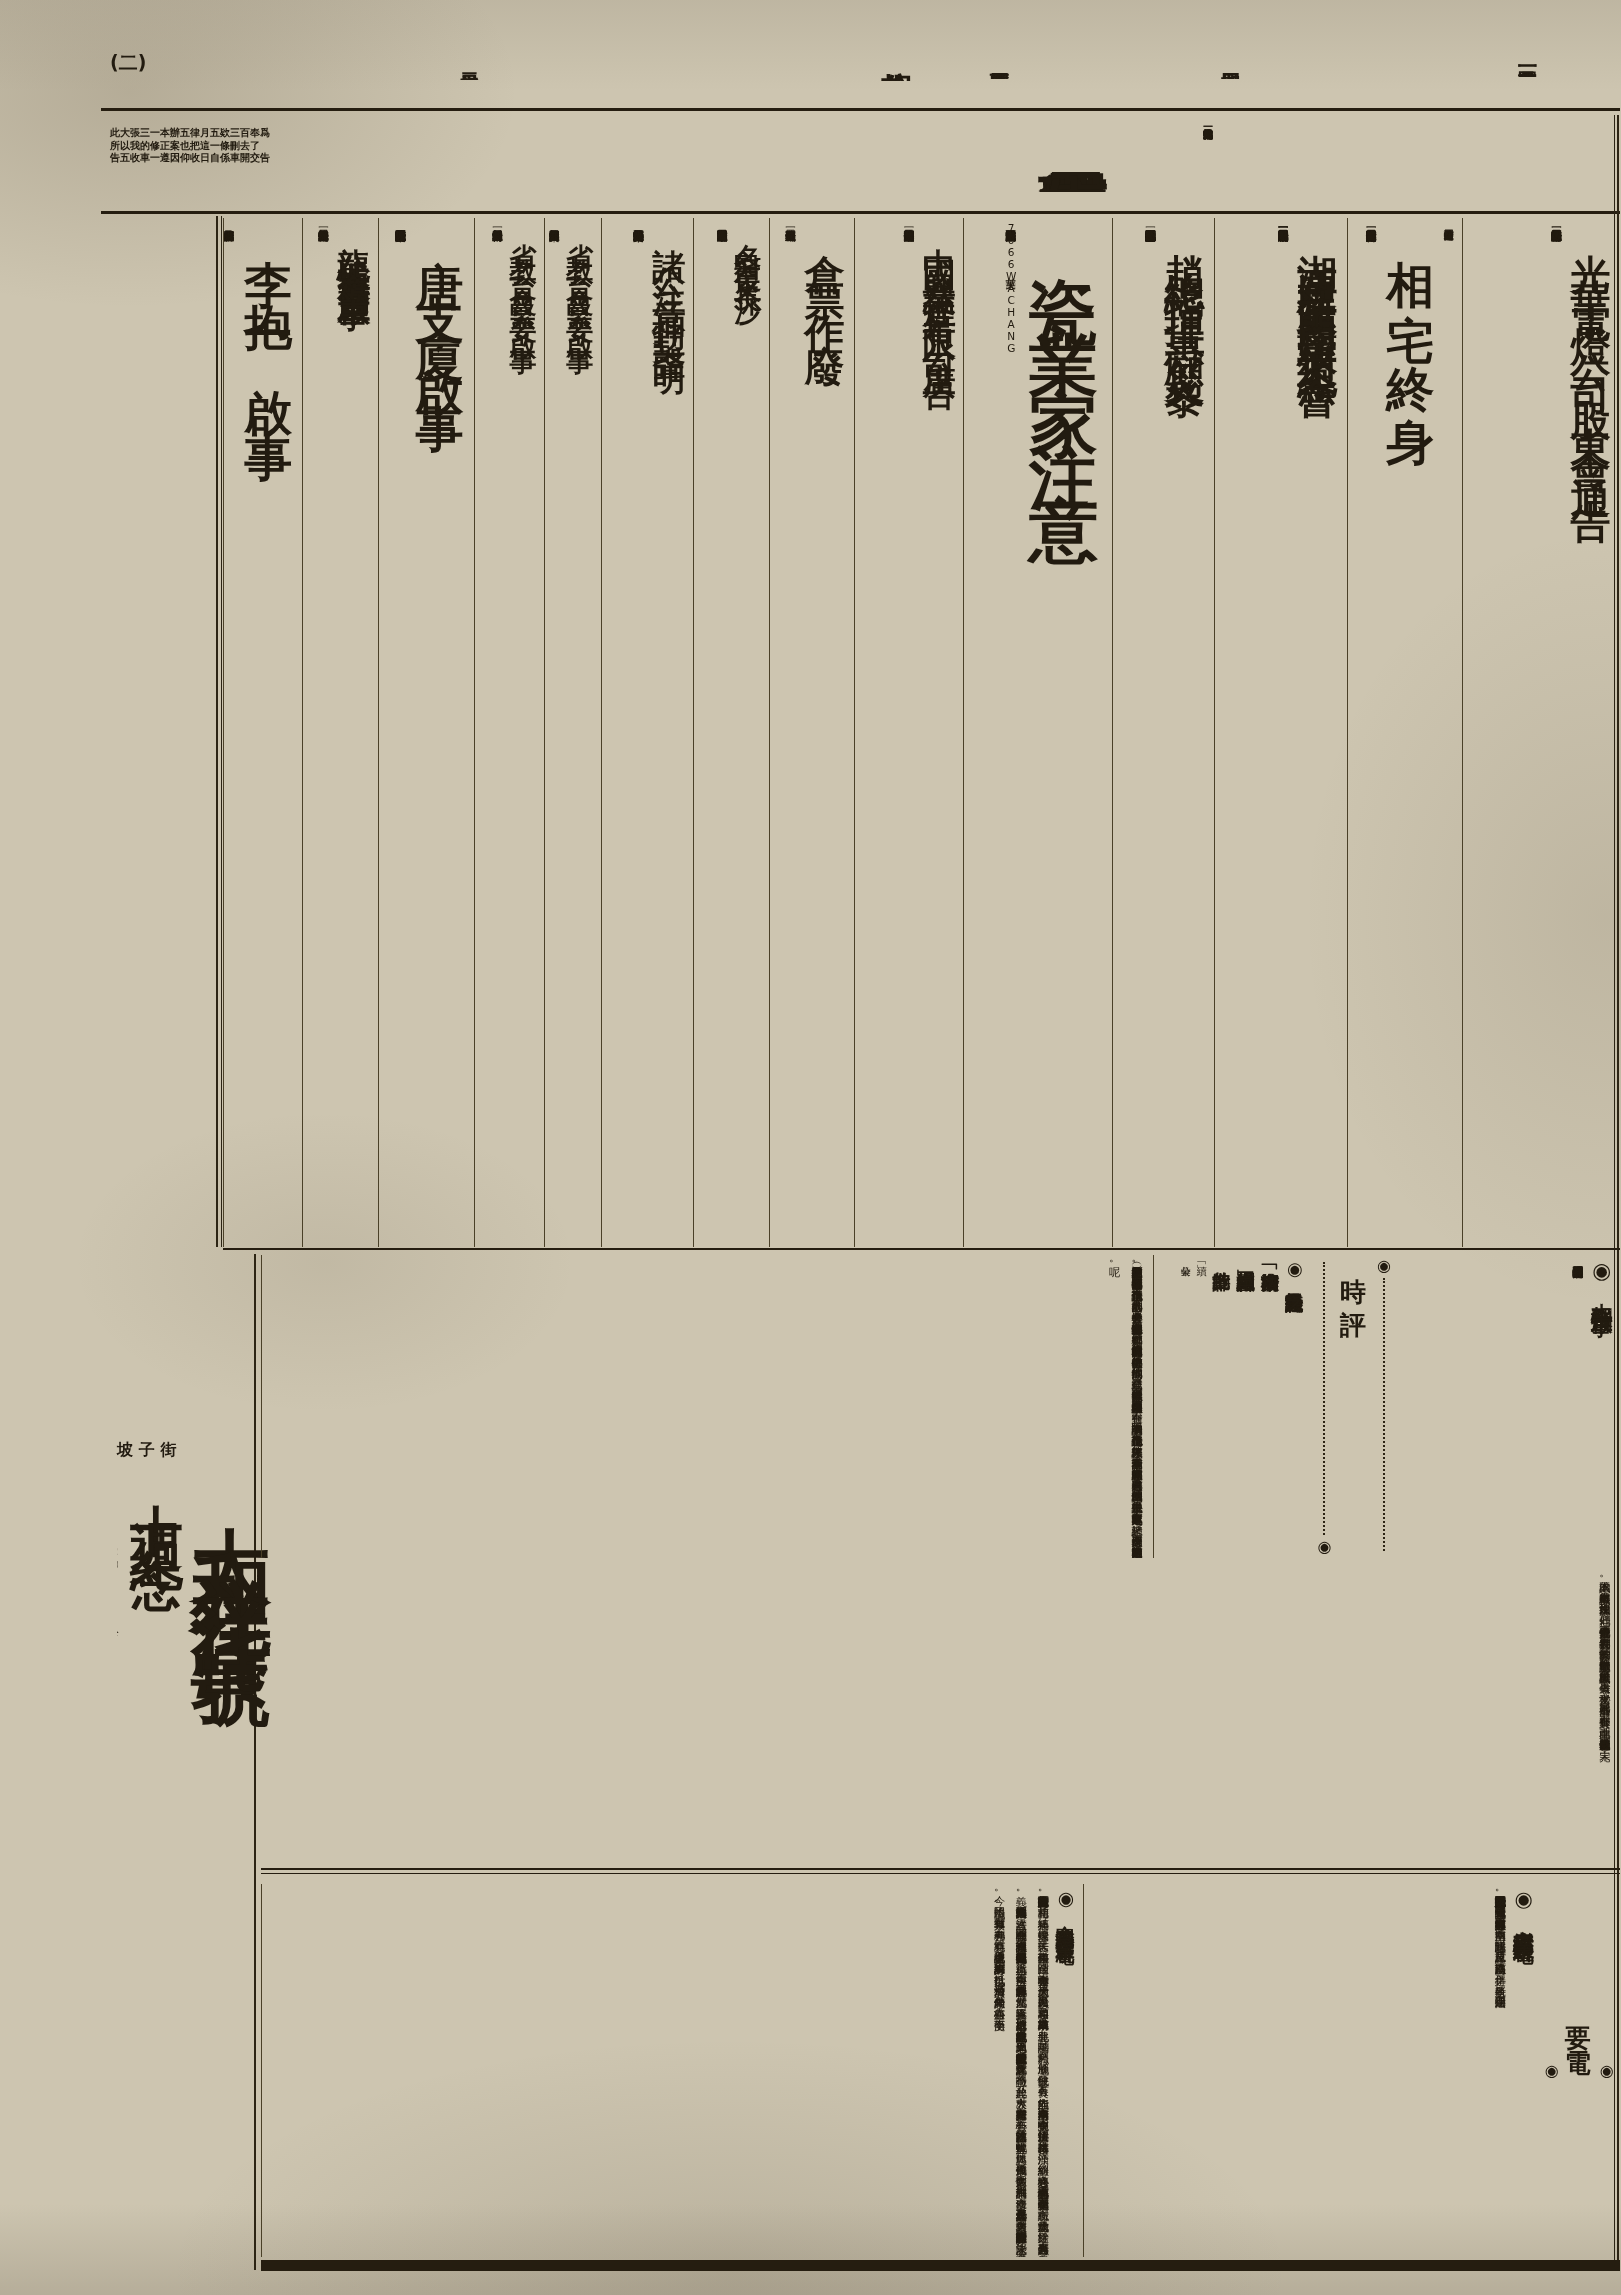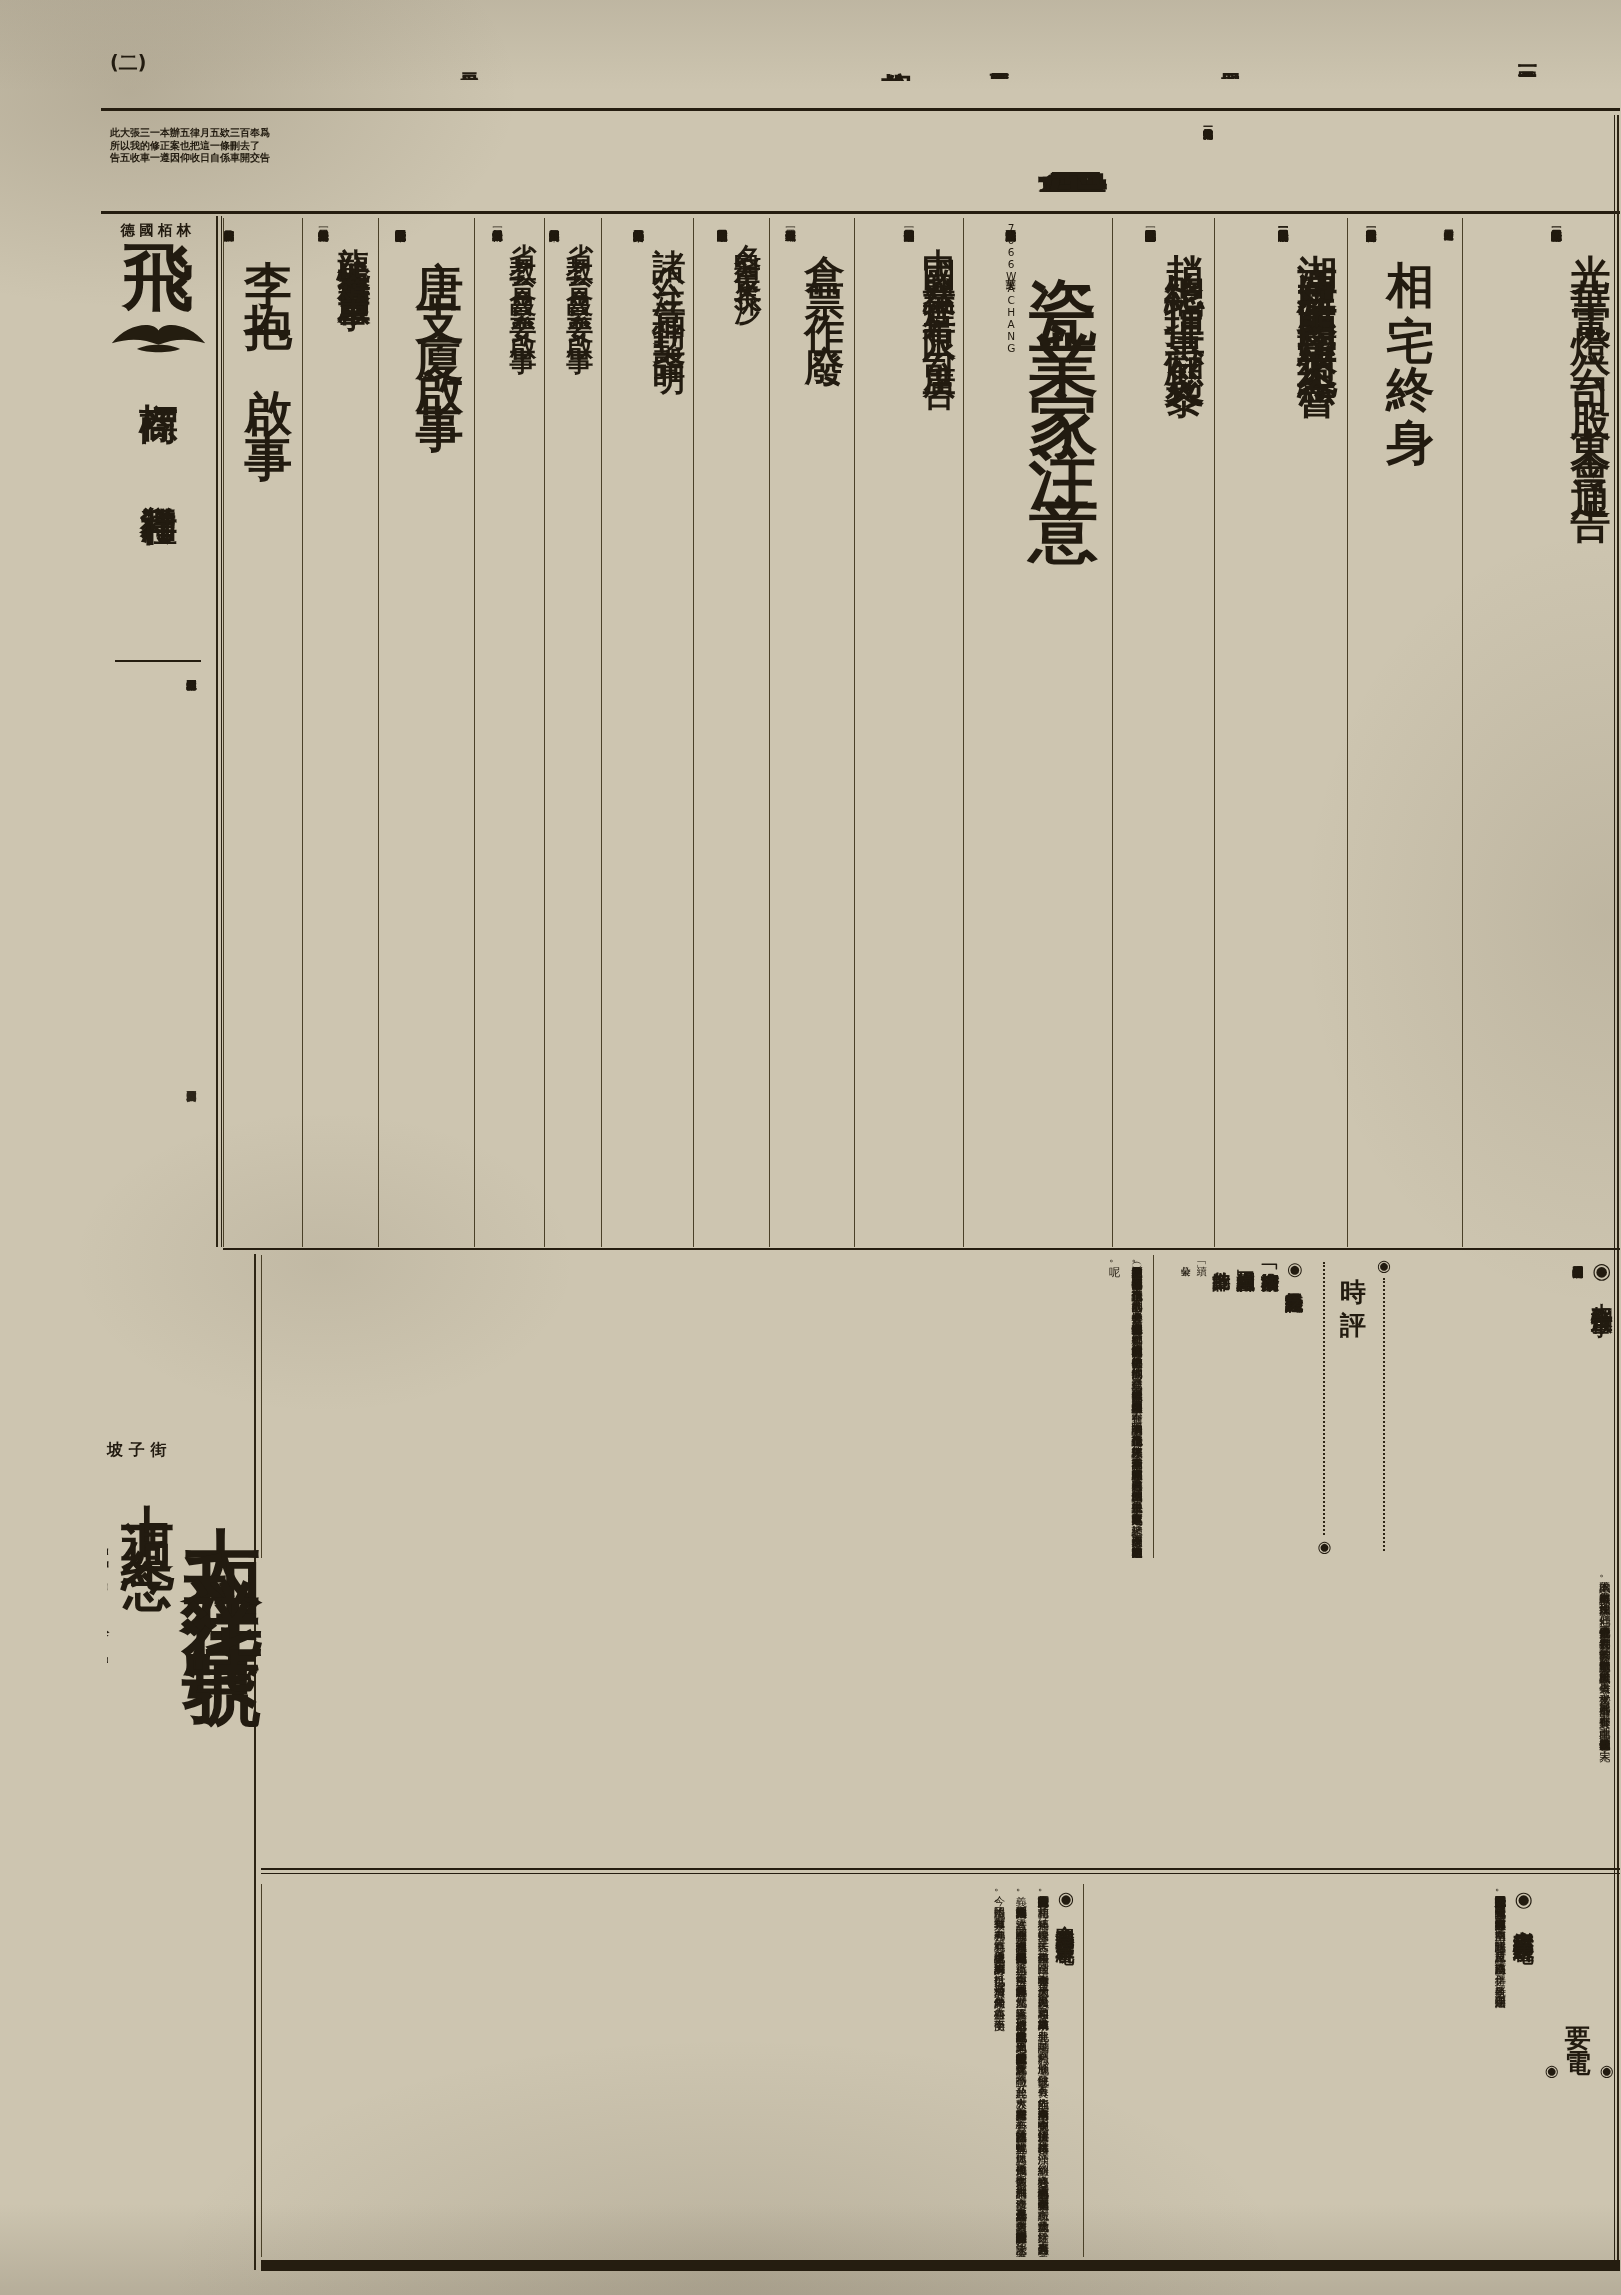--- a/index.html
+++ b/index.html
@@ -87,33 +87,20 @@
 
   <div class="abs banner-small" style="top:127px;left:110px;width:151px;">
     <div>此大張三一本辦五律月五欵三百奉爲</div>
     <div>所以我的修正案也把這一條刪去了</div>
     <div>告五收車一遵因仰收日自係車開交告</div>
   </div>
   <div class="abs rtl-line banner-title" style="top:117px;left:263px;width:858px;">株洋鐵路管理局廣告</div>
   <div class="abs v banner-note" style="top:121px;left:1130px;width:86px;">爲奉廣吿交通部批案准收銀元一一律遵此十起每欵特</div>
   <div class="rule" style="top:211px;left:101px;width:1519px;height:2.9px;"></div>
 
-  <div class="abs brand" style="top:221px;left:102px;width:112px;height:1211px;">
-    <div class="brand-origin">德國栢林</div>
-    <div class="brand-fly">飛</div>
-    <svg width="101" height="46" viewBox="0 0 140 64">
-      <path d="M5 38 C 25 12, 60 6, 70 20 C 80 6, 115 12, 135 38 C 110 30, 90 32, 70 40 C 50 32, 30 30, 5 38 Z" fill="#241d10"></path>
-      <path d="M40 46 C 55 38, 85 38, 100 46 C 85 52, 55 52, 40 46 Z" fill="#241d10"></path>
-    </svg>
-    <div class="v brand-mark" style="height:94px;margin-top:10px;">商標</div>
-    <div class="v brand-firm" style="height:173px;margin-top:11.5px;">禮和洋行</div>
-    <div class="rule" style="position:static;width:86px;height:2.2px;margin:10px 0;"></div>
-    <div class="v brand-body" style="height:404px;width:86px;">眞正飛鷹牌雙料速成靑粉藍靛各種顏料惟希注意認明商標以防假冒再本行並經理眞正老牌各色粗細花針確係</div>
-    <div class="v brand-body dim" style="height:274px;width:86px;margin-top:7.2px;">老牌德貨物美價廉久已馳名天下必爲市面歡迎上列各貨均</div>
-  </div>
 
   <div class="vline" style="top:216px;left:216px;height:1031px;"></div>
   <div class="vline" style="top:216px;left:221px;height:1031px;width:0.7px;"></div>
   <div class="vline" style="top:1254px;left:254px;height:1016px;"></div>
   <div class="vline" style="top:115px;right:2.9px;height:2156px;"></div>
   <div class="vline" style="top:115px;right:7.2px;height:2156px;width:0.7px;"></div>
 
   <div class="abs upper" style="top:218px;left:223px;width:1397px;height:1029px;">
     <div class="article" style="flex-basis:170px;">
       <div class="a-title t-lg" style="letter-spacing:.62em;">光華電燈公司股東會通告</div>
@@ -168,21 +155,21 @@
       <div class="a-title t-md" style="letter-spacing:.15em;">龍公追悼大會籌備處啟事</div>
       <div class="a-body">學校於十一月二十七八日開追悼大會略表哀忱各界挽誄祭文請寄籌備處彙齊照辦</div>
     </div>
     <div class="article" style="flex-basis:79px;">
       <div class="a-title t-xl" style="letter-spacing:.9em;">李抱一啟事</div>
       <div class="a-body">凡來本館定報及登廣吿者請逕向發行廣吿兩部接洽鄙人恕不代達</div>
     </div>
   </div>
   <div class="rule" style="top:1248px;left:223px;width:1397px;height:2.2px;"></div>
 
-  <div class="abs" style="top:1440px;left:107px;width:157px;height:836px;font-family:Liberation Serif, serif;">
+  <div class="abs" style="top:1440px;left:117px;width:157px;height:836px;">
     <div class="thx-loc">坡子街</div>
     <div class="v thx" style="height:800px;width:157px;">
       <div class="thx-name">太和祥洋貨號</div>
       <div class="thx-promo1">十週紀念</div>
       <div class="thx-promo2">特別放盤</div>
     </div>
   </div>
 
   <div class="abs mid" style="top:1255px;left:261px;width:1359px;height:303px;">
     <div class="panel" style="flex-basis:208px;border-left:none;">

